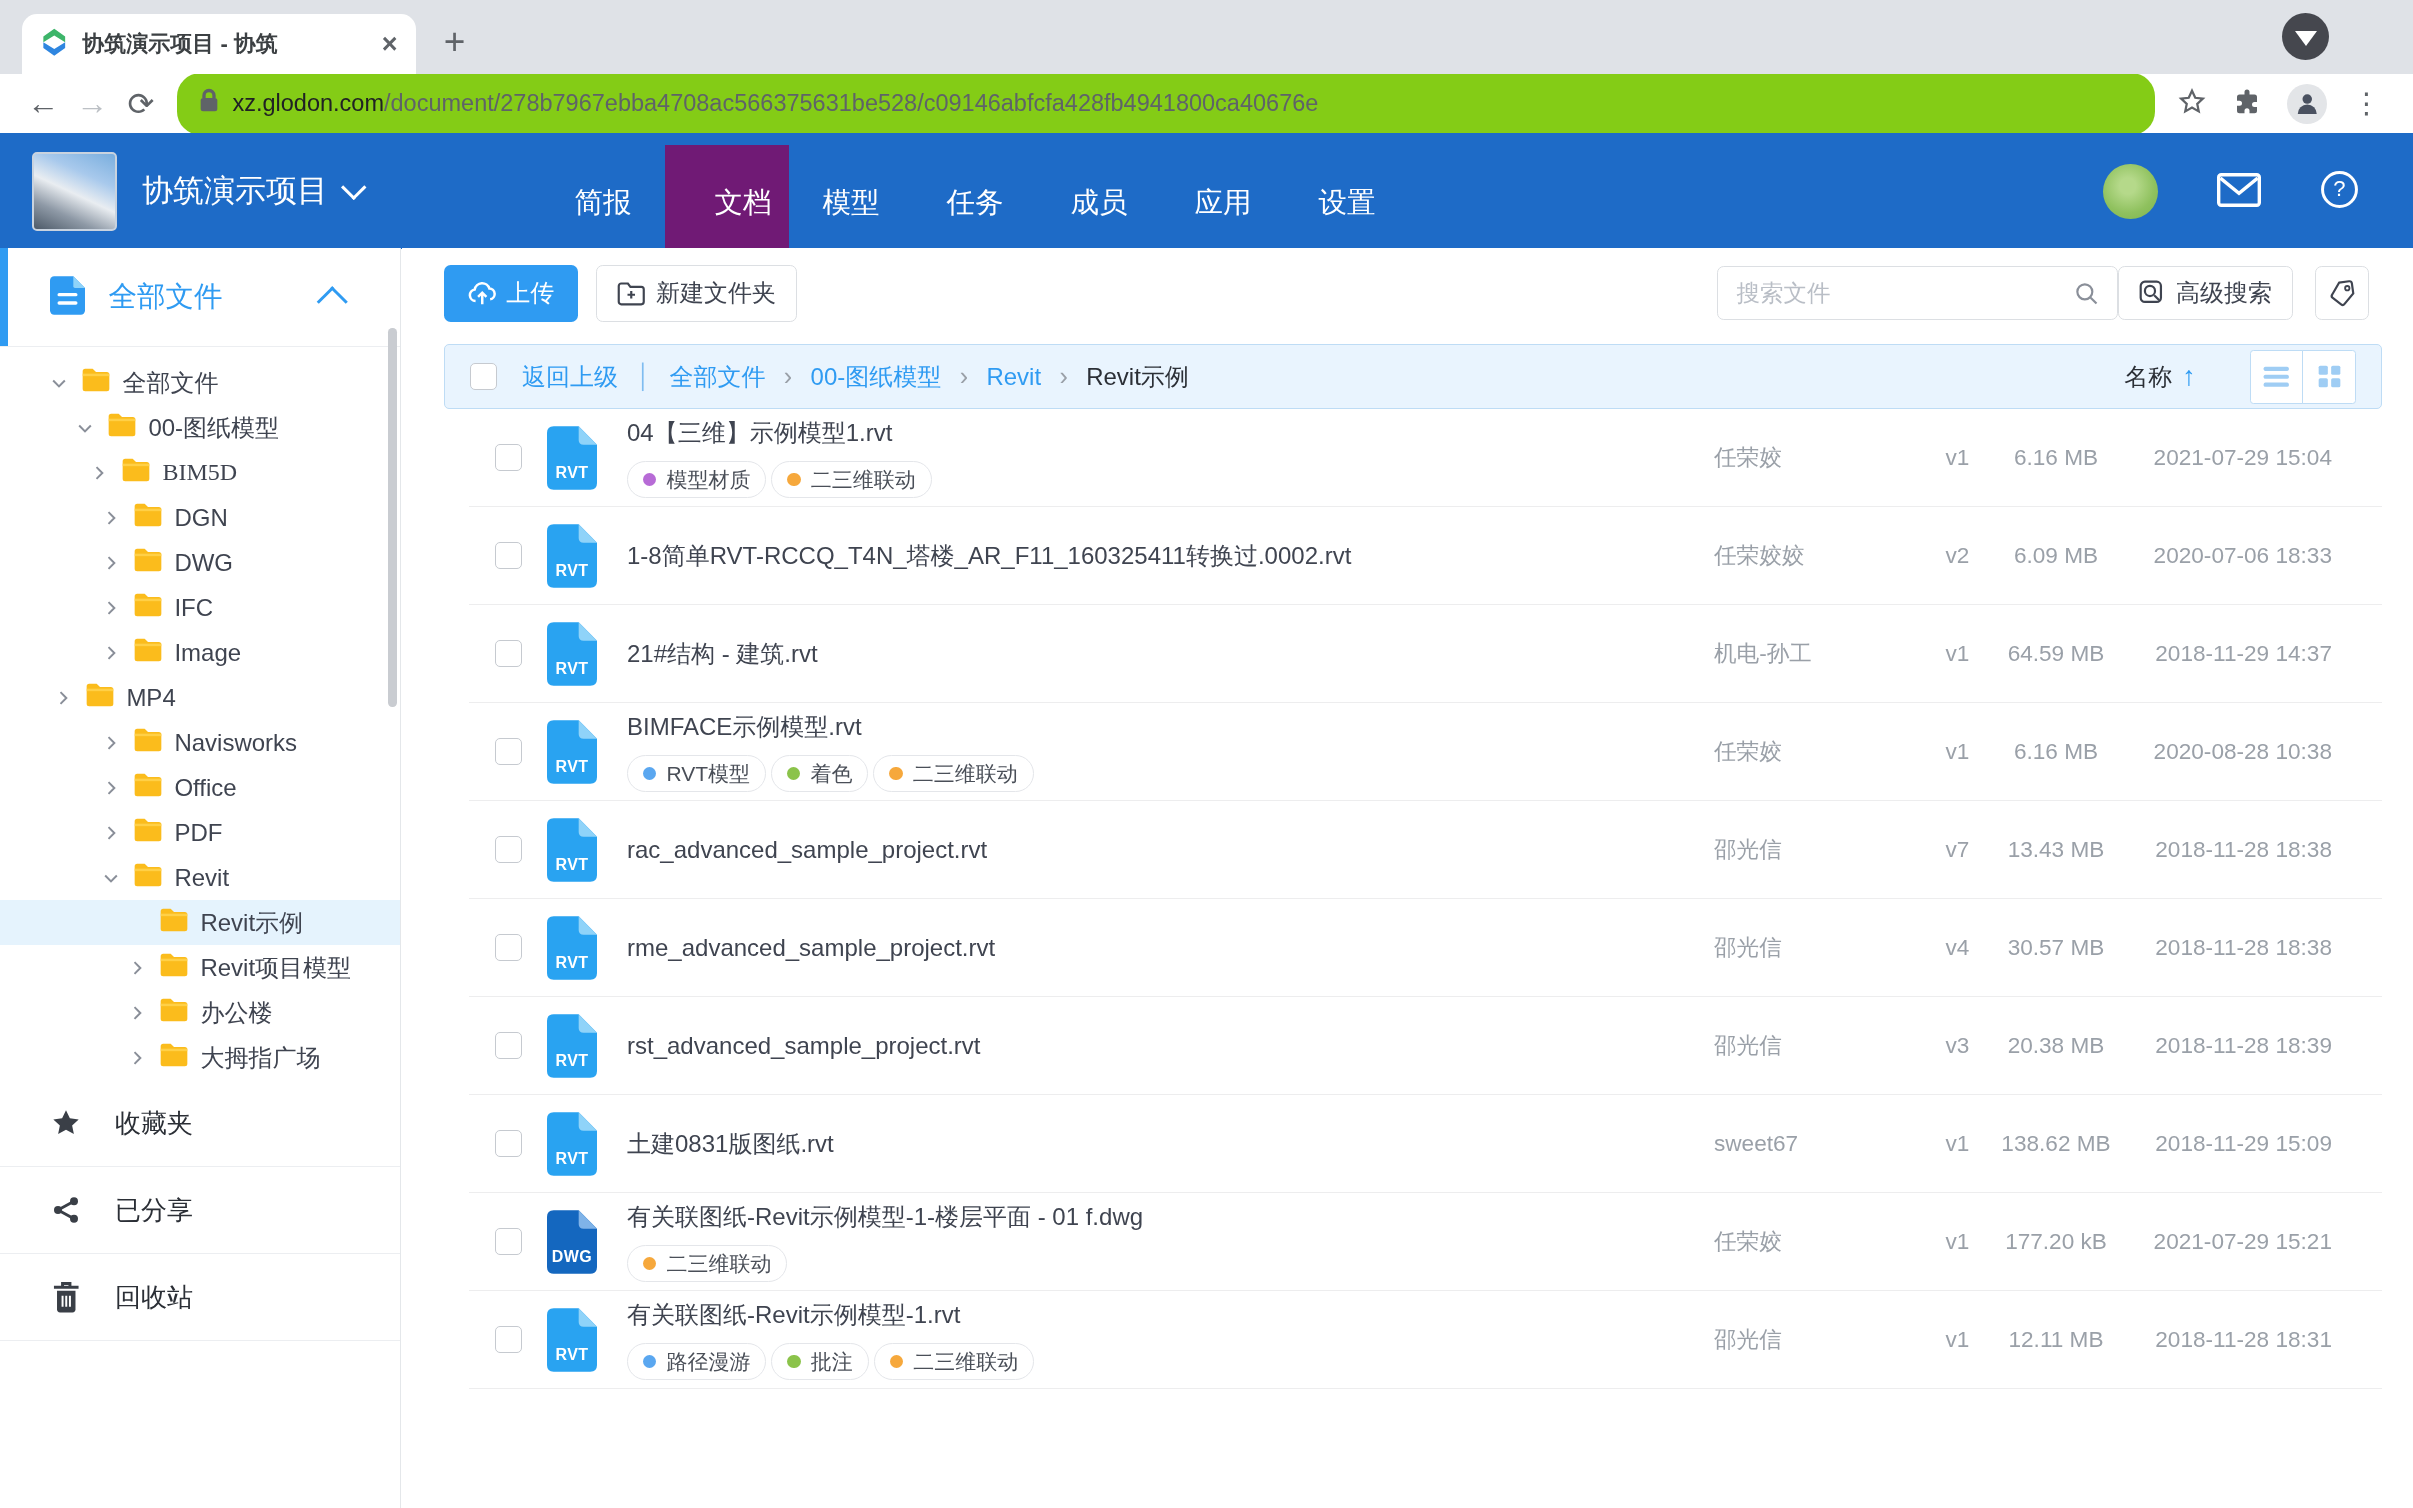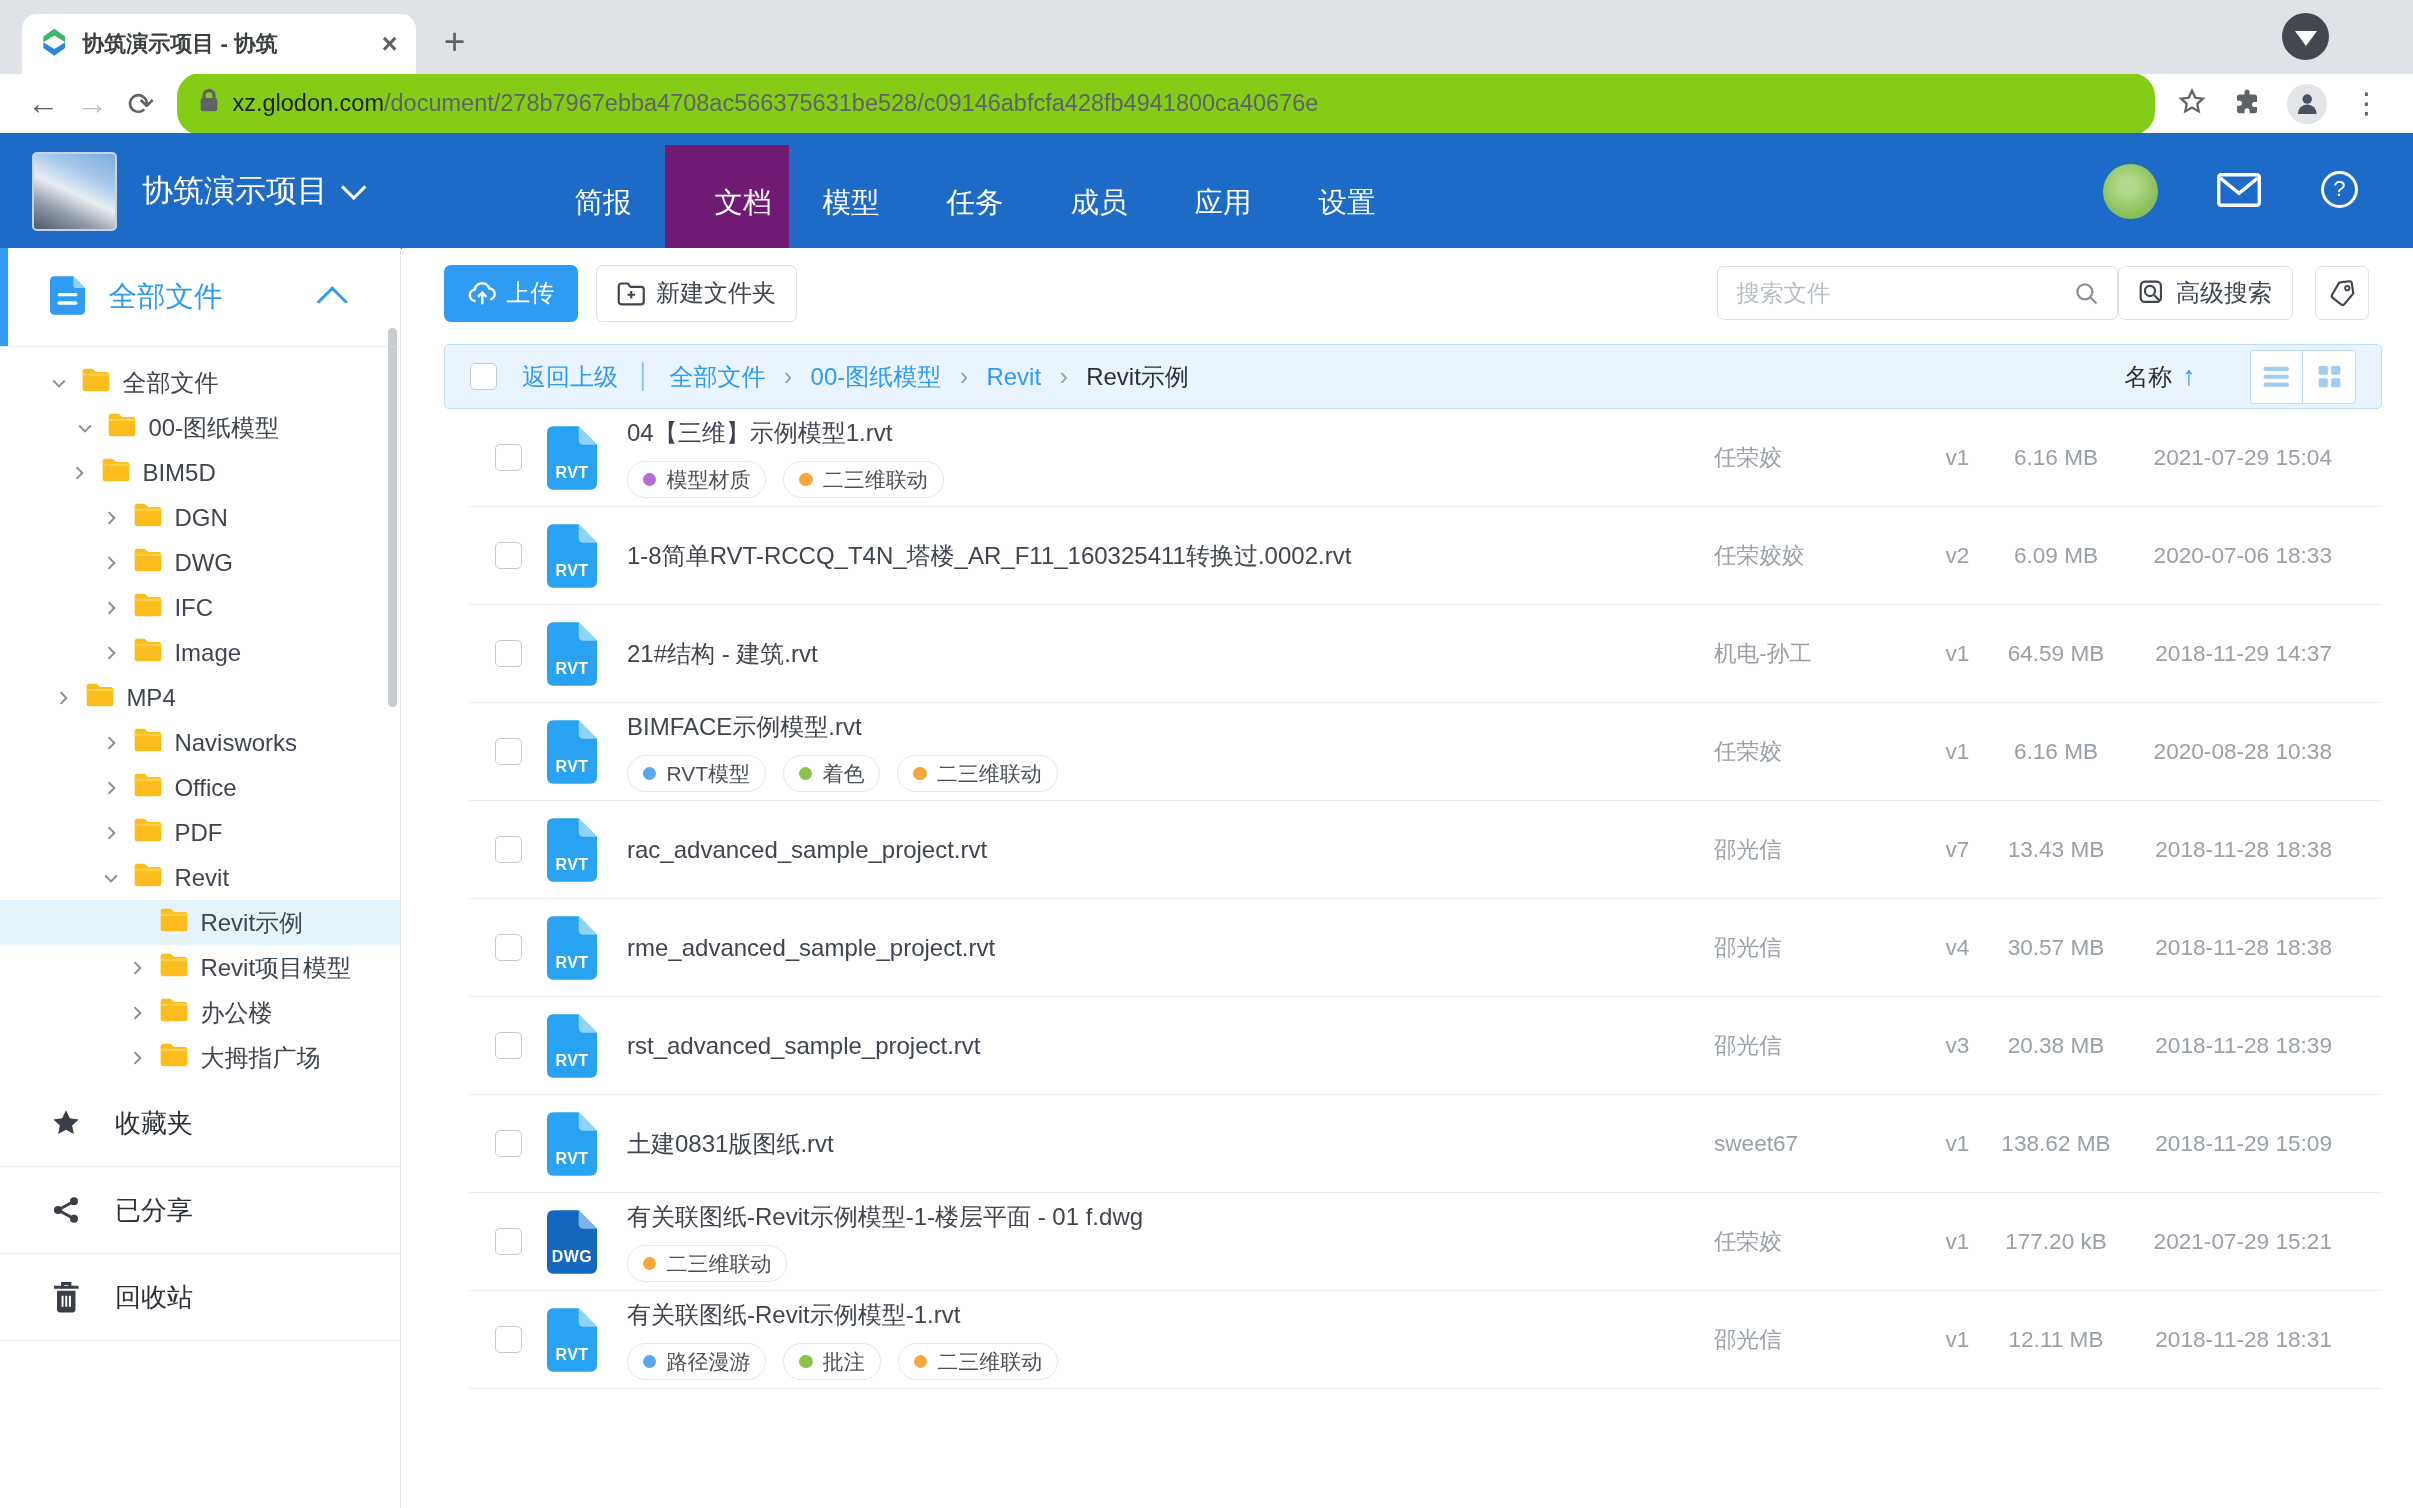--- a/index.html
+++ b/index.html
@@ -116,21 +116,21 @@
   .file-row { height:98px; display:flex; align-items:center; border-bottom:1.7px solid #ededee;
               padding-left:26px; padding-right:50px; }
   .row-check { width:27px; height:27px; background:#fff; border:1.7px solid #c6cad0; border-radius:5px;
                flex:0 0 27px; }
   .ficon { position:relative; width:50px; height:64px; flex:0 0 50px; margin-left:25px; }
   .ficon-label { position:absolute; left:0; right:0; bottom:7.5px; text-align:center; color:#fff;
                  font-size:16px; font-weight:bold; letter-spacing:0.4px; }
   .fmain { flex:1; min-width:0; margin-left:30px; display:flex; flex-direction:column;
            justify-content:center; gap:12.6px; }
   .fname { font-size:24px; color:#3f4450; white-space:nowrap; overflow:hidden; }
-  .ftags { display:flex; gap:17px; }
+  .ftags { display:flex; gap:5px; }
   .tag-pill { height:37px; border:1.7px solid #e4e6ea; border-radius:18.4px; background:#fff;
               display:flex; align-items:center; gap:10px; padding:0 15px; font-size:21px; color:#4a4f58; }
   .tag-dot { width:13.4px; height:13.4px; border-radius:50%; }
   .col-owner { width:214px; flex:0 0 214px; font-size:22.6px; color:#9aa0a8; }
   .col-ver { width:59px; flex:0 0 59px; font-size:22.6px; color:#9aa0a8; text-align:center; }
   .col-size { width:138px; flex:0 0 138px; font-size:22.6px; color:#9aa0a8; text-align:center; }
   .col-date { width:207px; flex:0 0 207px; font-size:22.6px; color:#9aa0a8; text-align:right;
               white-space:nowrap; }
 </style>
 </head>
@@ -254,21 +254,21 @@
             <svg width="20" height="20" viewBox="0 0 24 24">
               <path d="M5 9 l7 7 7-7" fill="none" stroke="#8a8f99" stroke-width="2.4"></path>
             </svg>
           </span>
           <span class="tree-folder"><svg width="30" height="25" viewBox="0 0 36 30">
               <path d="M2 5 a3 3 0 0 1 3 -3 h9 l4 4 h13 a3 3 0 0 1 3 3 v17 a3 3 0 0 1 -3 3 H5 a3 3 0 0 1 -3 -3 Z" fill="#fbbc1c"></path>
               <path d="M2 8 h32 v3 H2 Z" fill="#ffd34f" opacity="0.85"></path>
             </svg></span>
           <span class="tree-label">00-图纸模型</span>
         </div>
-        <div class="tree-row" style="padding-left: 64px;">
+        <div class="tree-row" style="padding-left: 84px; font-family: Liberation Serif, serif;">
           <span class="tw-chev">
             <svg width="20" height="20" viewBox="0 0 24 24" transform="rotate(-90)">
               <path d="M5 9 l7 7 7-7" fill="none" stroke="#8a8f99" stroke-width="2.4"></path>
             </svg>
           </span>
           <span class="tree-folder"><svg width="30" height="25" viewBox="0 0 36 30">
               <path d="M2 5 a3 3 0 0 1 3 -3 h9 l4 4 h13 a3 3 0 0 1 3 3 v17 a3 3 0 0 1 -3 3 H5 a3 3 0 0 1 -3 -3 Z" fill="#fbbc1c"></path>
               <path d="M2 8 h32 v3 H2 Z" fill="#ffd34f" opacity="0.85"></path>
             </svg></span>
           <span class="tree-label">BIM5D</span>

